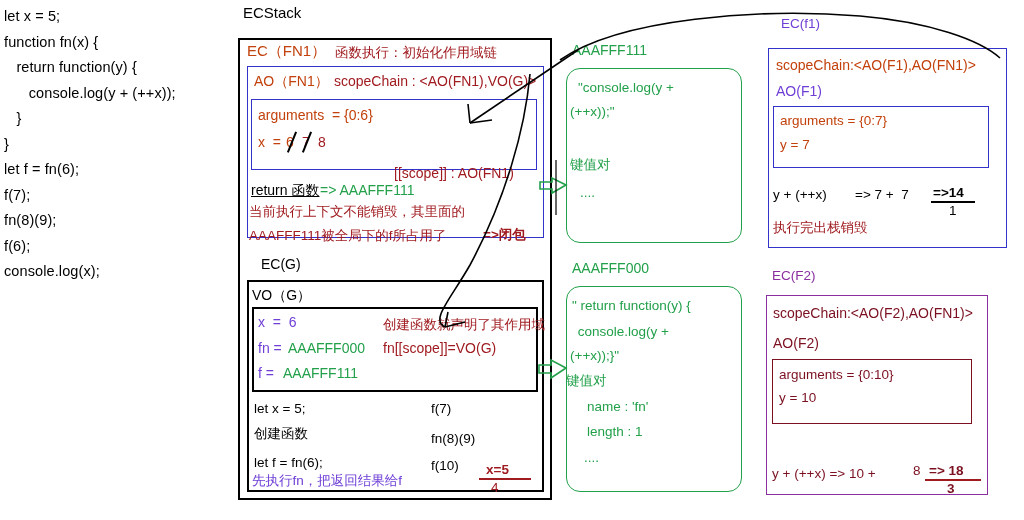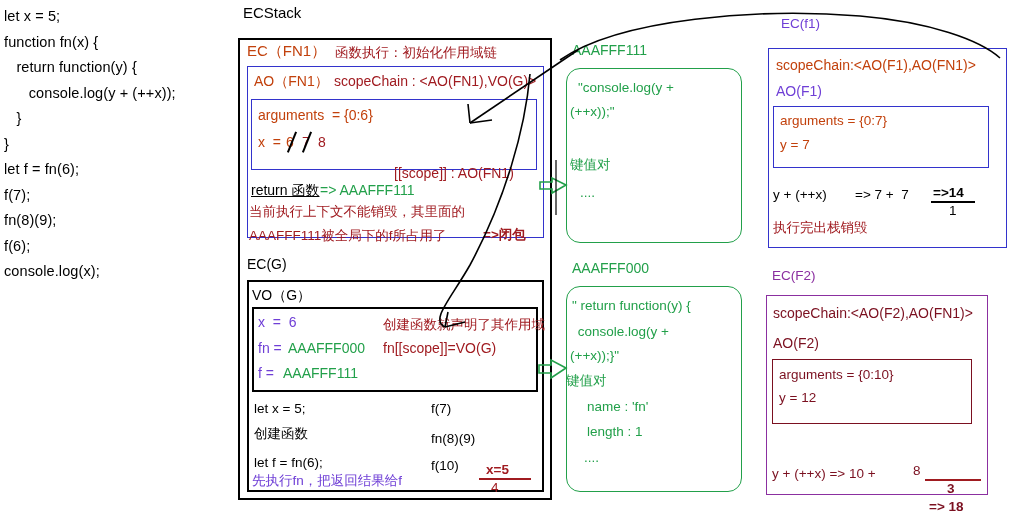--- a/index.html
+++ b/index.html
@@ -93,21 +93,21 @@
   <div class="t fs14 c-dred" style="left:318px; top:135px;">8</div>
 
   <div class="t fs14 c-dred" style="left:394px; top:166px;">[[scope]] : AO(FN1)</div>
 
   <div class="t fs14 c-black" style="left:251px; top:183px;text-decoration:underline;">return 函数</div>
   <div class="t fs14 c-green" style="left:320px; top:183px;">=&gt; AAAFFF111</div>
   <div class="t fs13 c-dred" style="left:249px; top:205px;">当前执行上下文不能销毁，其里面的</div>
   <div class="t fs13 c-dred" style="left:249px; top:229px;">AAAFFF111被全局下的f所占用了</div>
   <div class="t fs13 c-dred bold" style="left:483px; top:228px;">=&gt;闭包</div>
 
-  <div class="t fs14 c-black" style="left:247px; top:257px;">EC(G)</div>
+  <div class="t fs14 c-black" style="left:261px; top:257px;">EC(G)</div>
 
   <div class="box b-black" style="left:247px; top:280px; width:297px; height:212px;"></div>
   <div class="t fs14 c-black" style="left:252px; top:288px;">VO（G）</div>
 
   <div class="box b-black" style="left:252px; top:307px; width:286px; height:85px;"></div>
   <div class="t fs14 c-vio" style="left:258px; top:315px;">x  =  6</div>
   <div class="t fs14 c-vio" style="left:258px; top:341px;">fn =</div>
   <div class="t fs14 c-green" style="left:288px; top:341px;">AAAFFF000</div>
   <div class="t fs14 c-dred" style="left:383px; top:341px;">fn[[scope]]=VO(G)</div>
   <div class="t fs14 c-vio" style="left:258px; top:366px;">f =</div>
@@ -160,25 +160,25 @@
   <div class="t fs13 c-black" style="left:949px; top:204px;">1</div>
   <div class="t fs13 c-dred" style="left:773px; top:221px;">执行完出栈销毁</div>
 
   <div class="t fs13 c-purple" style="left:772px; top:269px;">EC(F2)</div>
   <div class="box b-purple" style="left:766px; top:295px; width:222px; height:200px;"></div>
   <div class="t fs14 c-maroon" style="left:773px; top:306px;">scopeChain:&lt;AO(F2),AO(FN1)&gt;</div>
   <div class="t fs14 c-maroon" style="left:773px; top:336px;">AO(F2)</div>
 
   <div class="box b-darkred" style="left:772px; top:359px; width:200px; height:65px;"></div>
   <div class="t fs13 c-maroon" style="left:779px; top:368px;">arguments = {0:10}</div>
-  <div class="t fs13 c-maroon" style="left:779px; top:391px;">y = 12</div>
+  <div class="t fs13 c-maroon" style="left:779px; top:391px;">y = 10</div>
 
   <div class="t fs13 c-maroon" style="left:772px; top:467px;">y + (++x) =&gt; 10 +</div>
   <div class="t fs13 c-maroon" style="left:913px; top:464px;">8</div>
-  <div class="t fs13 c-maroon bold" style="left:929px; top:464px;margin-top:36px;">=&gt; 18</div>
+  <div class="t fs13 c-maroon bold" style="left:929px; top:464px;">=&gt; 18</div>
   <div class="hrule" style="left:925px; top:479px; width:56px;"></div>
   <div class="t fs13 c-maroon bold" style="left:947px; top:482px;">3</div>
 
   <svg class="overlay" viewBox="0 0 1024 520">
 
     <path d="M 560 60 C 620 18, 760 8, 860 16 C 930 22, 980 40, 1000 58" fill="none" stroke="#000000" stroke-width="1.6"></path>
 
     <path d="M 578 50 L 470 123" fill="none" stroke="#000000" stroke-width="1.6"></path>
     <path d="M 470 123 L 492 120 M 470 123 L 468 104" fill="none" stroke="#000000" stroke-width="1.6"></path>
 

